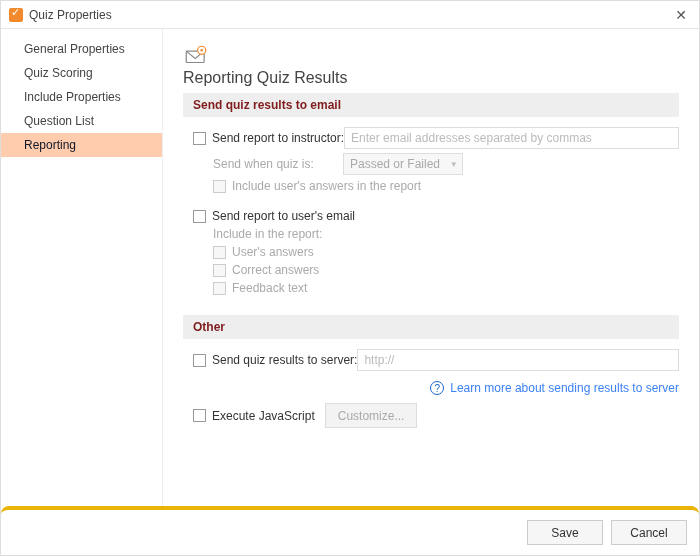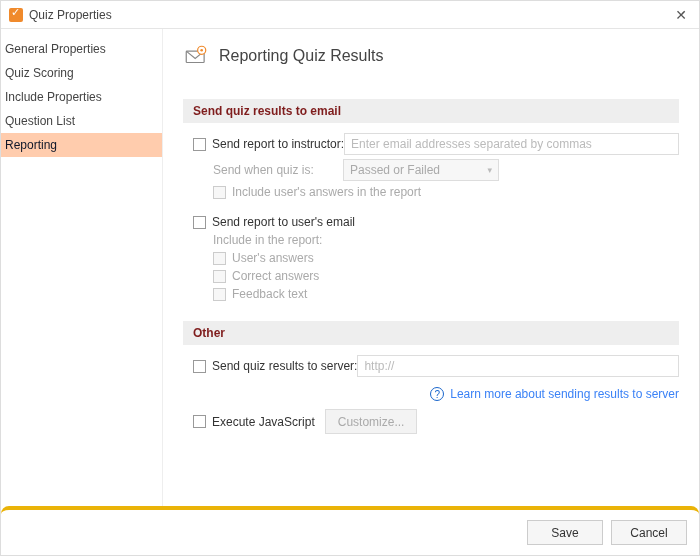--- a/index.html
+++ b/index.html
@@ -46,37 +46,37 @@
     flex: 1;
     display: flex;
     min-height: 0;
   }
   .sidebar {
     width: 162px;
     border-right: 1px solid #eee;
     padding-top: 8px;
   }
   .sidebar-item {
-    padding: 5px 4px;
+    padding: 5px 23px;
     color: #444;
     cursor: default;
   }
   .sidebar-item.selected {
     background: #ffccad;
     color: #0f172a;
   }
   .main {
     flex: 1;
     padding: 14px 20px 10px 20px;
     overflow: auto;
   }
   .page-head {
     display: flex;
-    align-items: center;
-    margin-bottom: 30px;
+    margin-bottom: 6px;
+    flex-direction: column;
   }
   .page-head .head-icon {
     width: 26px; height: 26px;
     margin-right: 10px;
     display: flex; align-items: center; justify-content: center;
   }
   .page-head h1 {
     font-size: 16px;
     font-weight: 400;
     color: #444;
@@ -125,21 +125,21 @@
     border: 1px solid #ddd;
     background: #fff;
     font-family: inherit;
     font-size: 12px;
     padding: 0 6px;
     color: #333;
   }
   .text-input::placeholder { color: #bbb; }
   .text-input.wide { flex: 1; }
   .select {
-    width: 156px;
+    width: 120px;
     display: inline-flex;
     align-items: center;
     justify-content: space-between;
     color: #aaa;
     background: #f7f7f7;
   }
   .select .caret {
     font-size: 9px; color: #bbb;
   }
   .indent { padding-left: 30px; }

